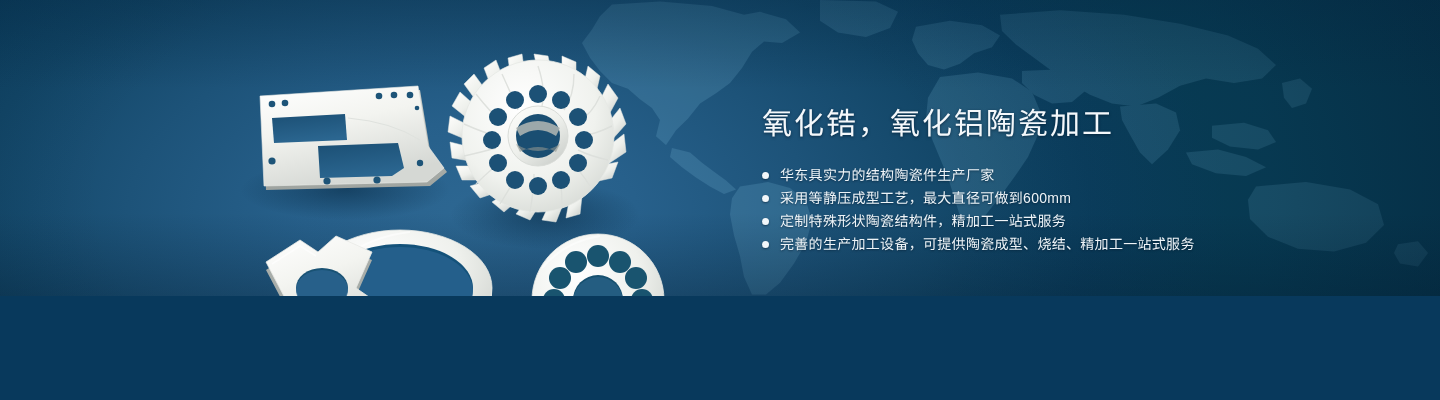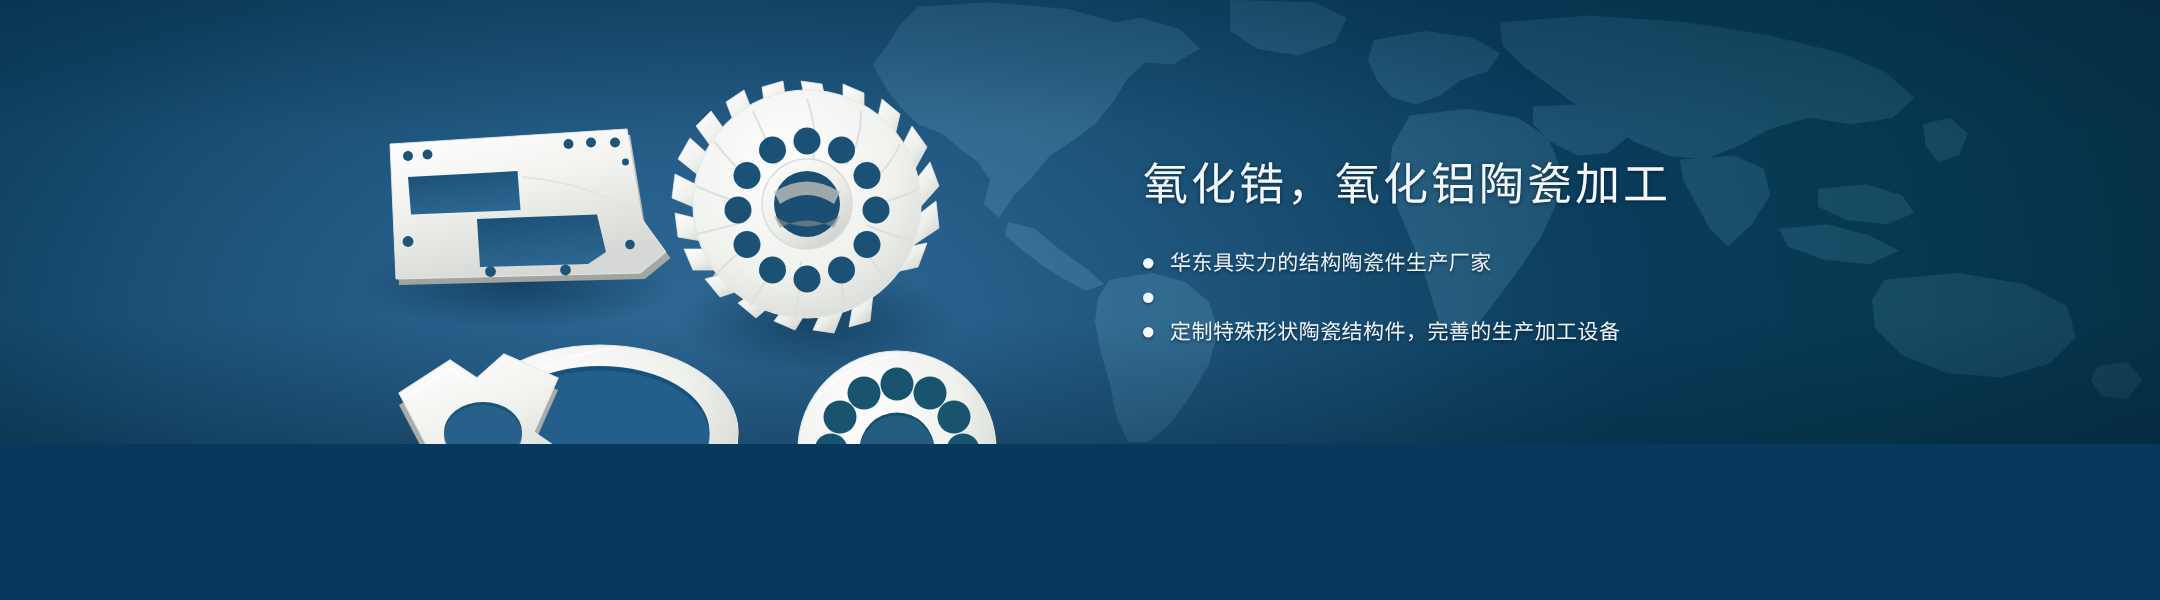--- a/index.html
+++ b/index.html
@@ -339,21 +339,26 @@
   <div class="copy">
     <div class="headline">氧化锆，氧化铝陶瓷加工</div>
 
     <div class="bullets">
       <div class="bullet">
         <span class="dot"></span>
         <span class="btext">华东具实力的结构陶瓷件生产厂家</span>
       </div>
       <div class="bullet">
         <span class="dot"></span>
+        <span class="btext">采用等静压成型工艺，最大直径可做到600mm</span>
       </div>
       <div class="bullet">
         <span class="dot"></span>
-        <span class="btext">定制特殊形状陶瓷结构件，完善的生产加工设备</span>
+        <span class="btext">定制特殊形状陶瓷结构件，精加工一站式服务</span>
+      </div>
+      <div class="bullet">
+        <span class="dot"></span>
+        <span class="btext">完善的生产加工设备，可提供陶瓷成型、烧结、精加工一站式服务</span>
       </div>
     </div>
   </div>
 
 </div>
 
 </body></html>

